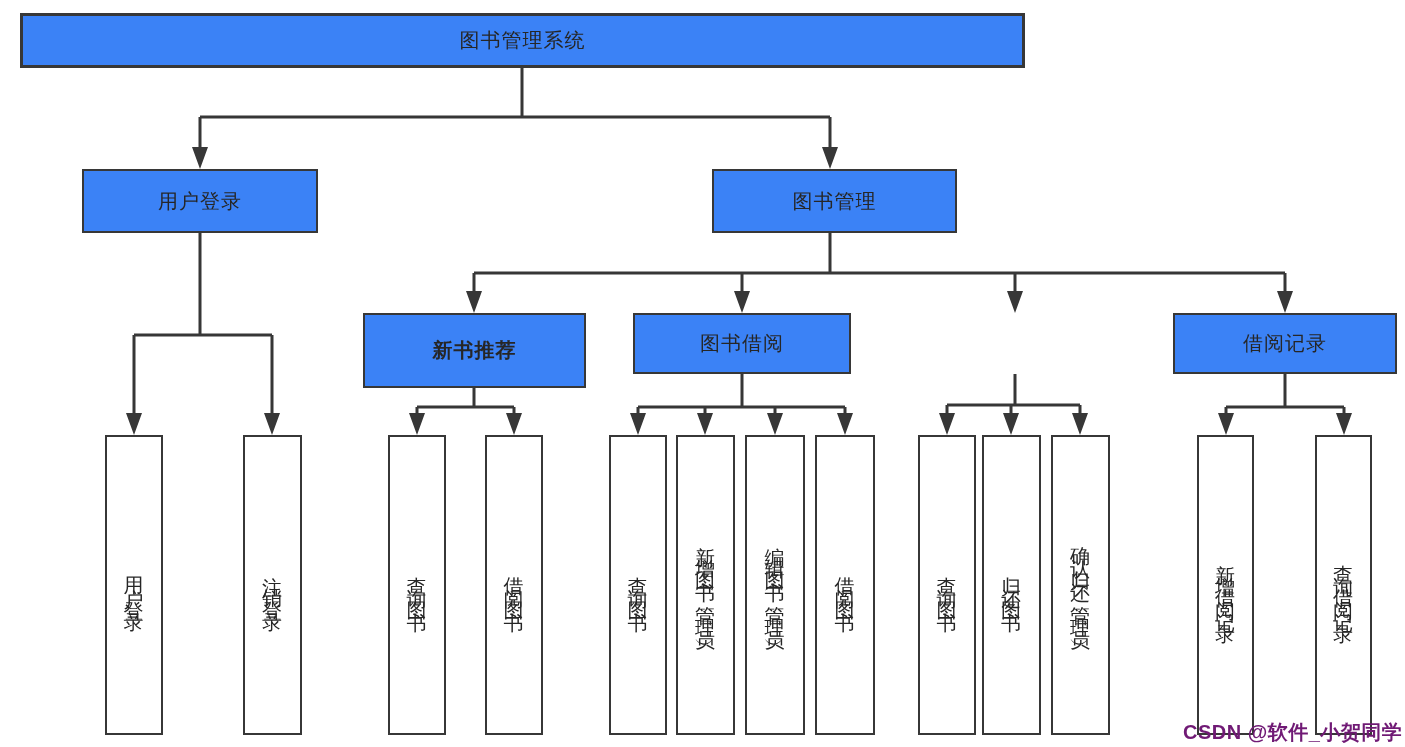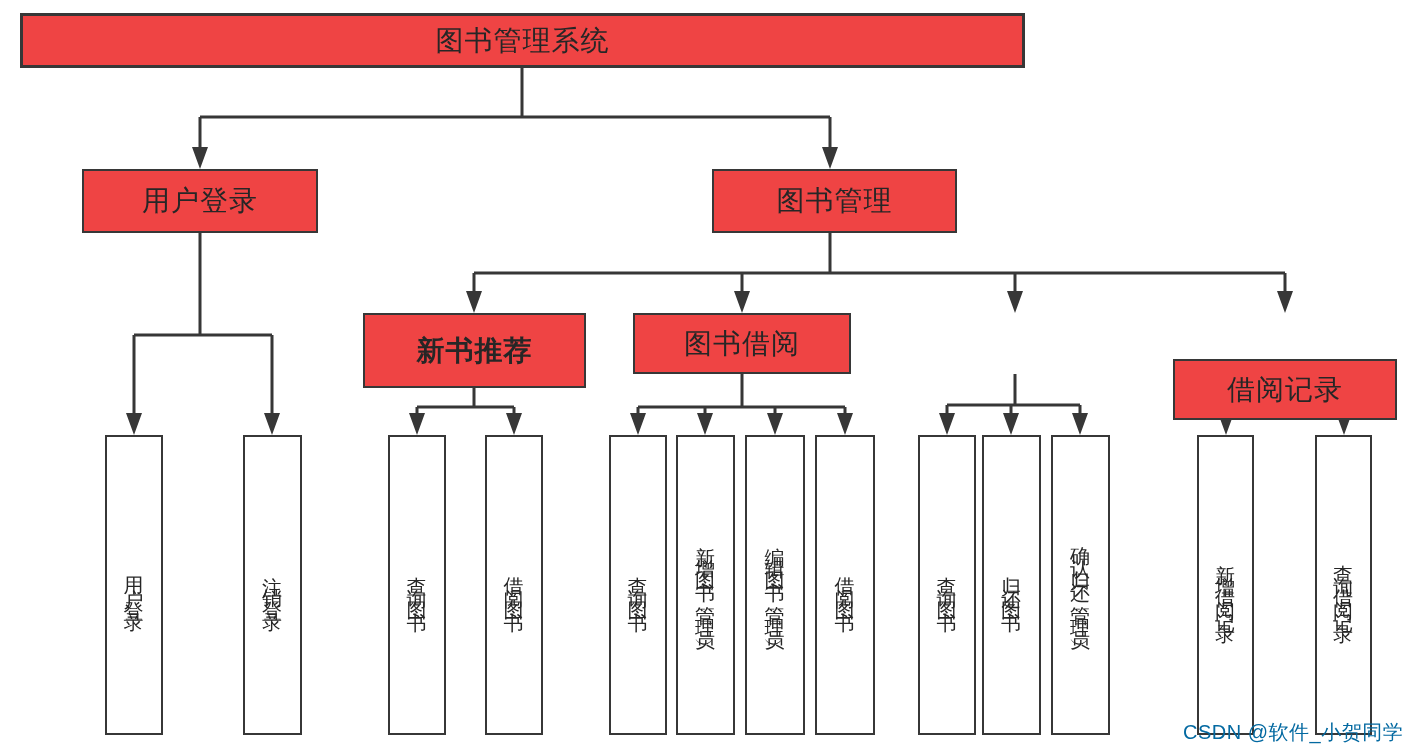--- a/index.html
+++ b/index.html
@@ -12,27 +12,27 @@
     overflow: hidden;
   }
   #connectors {
     position: absolute;
     left: 0; top: 0;
     width: 1405px; height: 747px;
   }
   .node {
     position: absolute;
     box-sizing: border-box;
-    background: #ef4444;
+    background: #3b82f6;
     border: 2.5px solid #373737;
     display: flex;
     align-items: center;
     justify-content: center;
     color: #262626;
-    font-size: 28px;
+    font-size: 20px;
     letter-spacing: 1px;
     z-index: 2;
   }
   .node.root { border-width: 3px; }
   .vnode {
     position: absolute;
     box-sizing: border-box;
     background: #ffffff;
     border: 2.5px solid #373737;
     display: flex;
@@ -47,24 +47,25 @@
   .vnode .vlabel {
     letter-spacing: 12px;
     line-height: 1;
     white-space: nowrap;
   }
   #watermark {
     position: absolute;
     left: 1183px;
     top: 719px;
     font-size: 20px;
-    color: #0369a1;
+    color: #701a75;
     letter-spacing: 0.5px;
     white-space: nowrap;
     z-index: 5;
+    font-weight: bold;
   }
 </style>
 </head>
 <body>
 
 <div id="canvas">
 
   <svg id="connectors" viewBox="0 0 1405 747" xmlns="http://www.w3.org/2000/svg">
     <g stroke="#373737" stroke-width="3" fill="none">
       <path d="M522 68 V117 M200 117 H830 M200 117 V150 M830 117 V150"></path>
@@ -94,21 +95,21 @@
   <div class="node" style="left:712px; top:169px; width:245px; height:64px;">
     <span class="label">图书管理</span>
   </div>
 
   <div class="node" style="left:363px; top:313px; width:223px; height:75px;font-weight:bold;">
     <span class="label">新书推荐</span>
   </div>
   <div class="node" style="left:633px; top:313px; width:218px; height:61px;">
     <span class="label">图书借阅</span>
   </div>
-  <div class="node" style="left:1173px; top:313px; width:224px; height:61px;margin-top:46px;">
+  <div class="node" style="left:1173px; top:313px; width:224px; height:61px;">
     <span class="label">借阅记录</span>
   </div>
 
   <div class="vnode" style="left:105px; top:435px; width:58px; height:300px;">
     <span class="vlabel">用户登录</span>
   </div>
   <div class="vnode" style="left:243px; top:435px; width:59px; height:300px;">
     <span class="vlabel">注销登录</span>
   </div>
 

